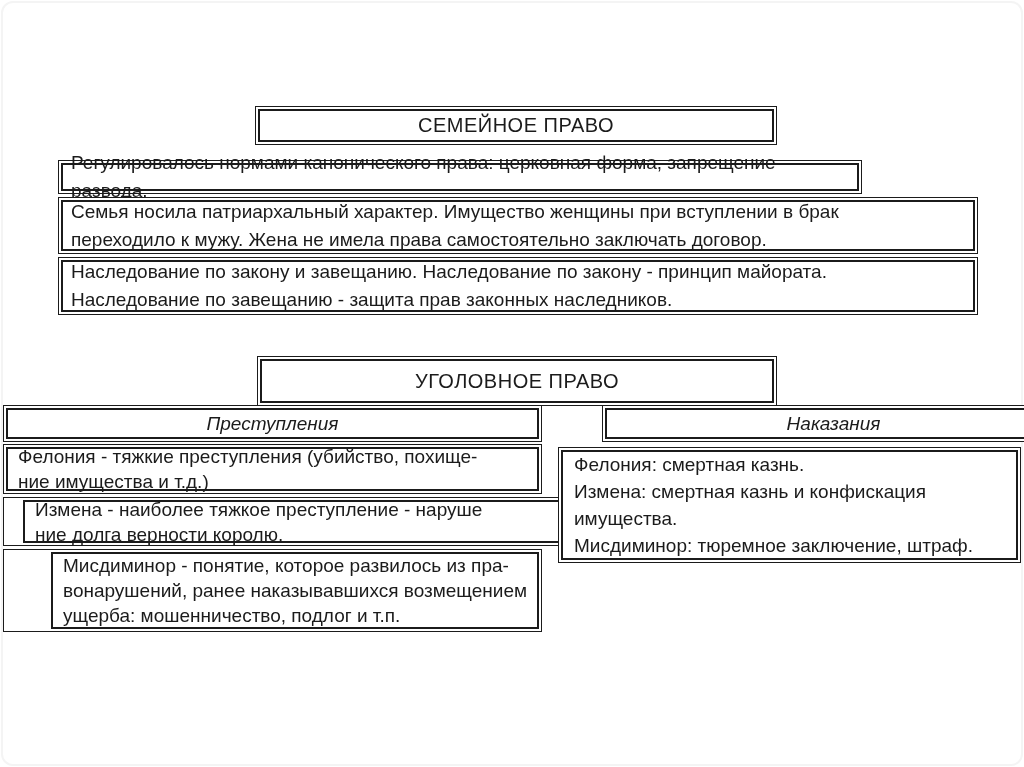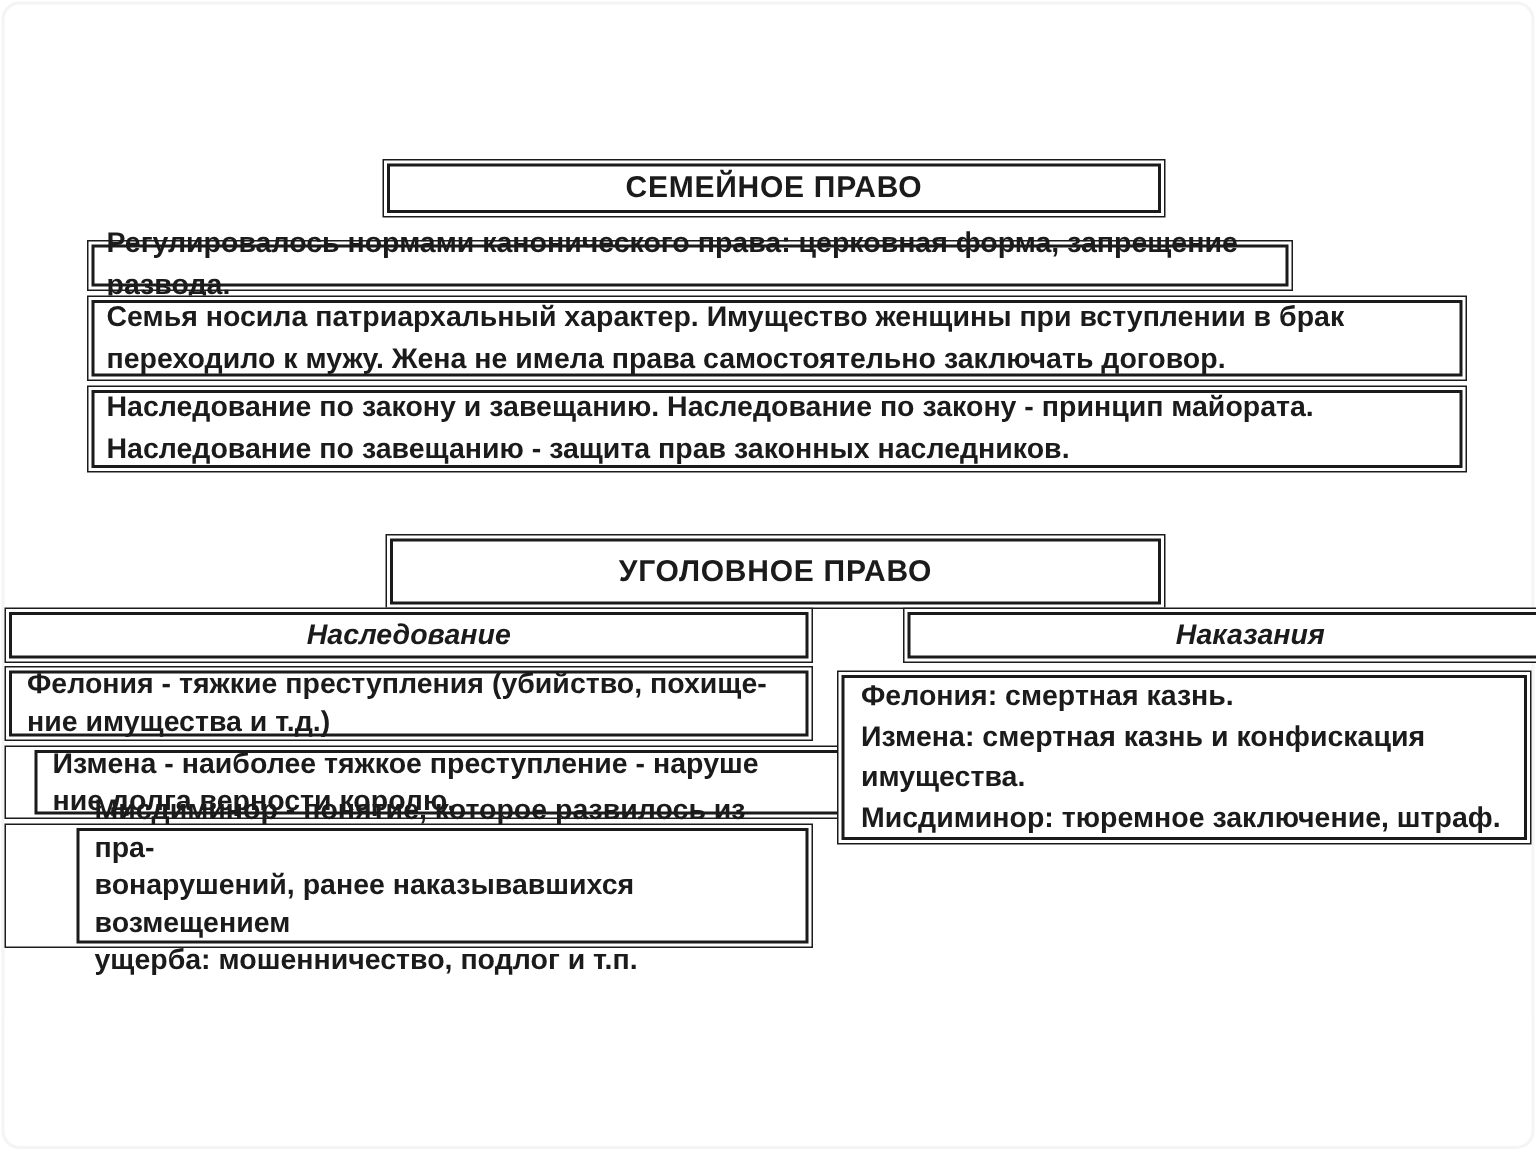--- a/index.html
+++ b/index.html
@@ -27,21 +27,21 @@
   }
   .dbox-inner{
     box-sizing:border-box;
     width:100%;height:100%;
     border:2px solid #1b1b1b;
     display:flex;
     align-items:center;
   }
   .txt{
     white-space:pre-line;
-    font-weight:bold;
+    font-weight:normal;
   }
   
   .title .dbox-inner{justify-content:center;}
   .title .txt{
     font-size:20px;
     letter-spacing:0.5px;
     text-align:center;
   }
   
   .wide .txt{
@@ -114,21 +114,21 @@
 </div>
 
 <div class="dbox title" id="criminal-title">
   <div class="dbox-inner">
     <div class="txt">УГОЛОВНОЕ ПРАВО</div>
   </div>
 </div>
 
 <div class="dbox colhead" id="crimes-header">
   <div class="dbox-inner">
-    <div class="txt">Наследование</div>
+    <div class="txt">Преступления</div>
   </div>
 </div>
 
 <div class="dbox crime" id="crime-box-0">
   <div class="dbox-inner">
     <div class="txt">Фелония - тяжкие преступления (убийство, похище-
 ние имущества и т.д.)</div>
   </div>
 </div>
 

